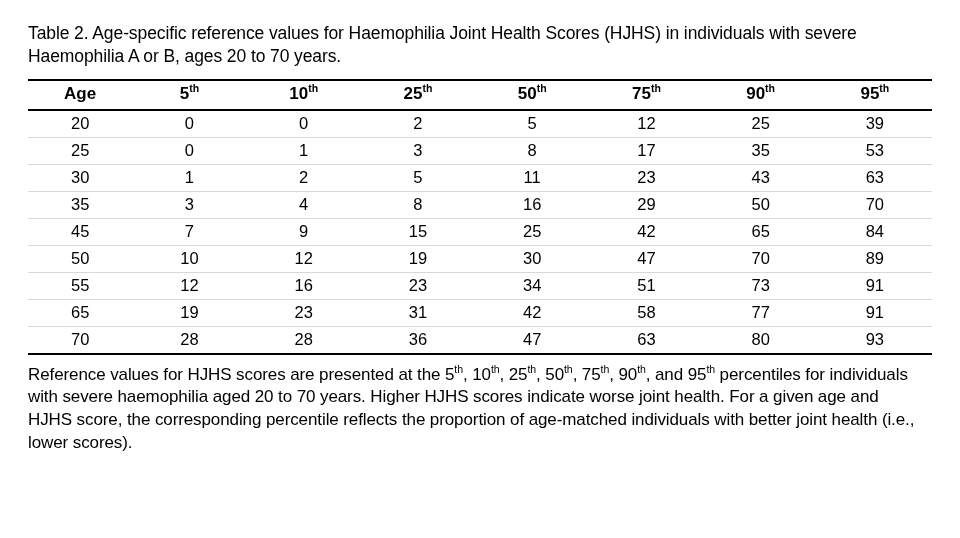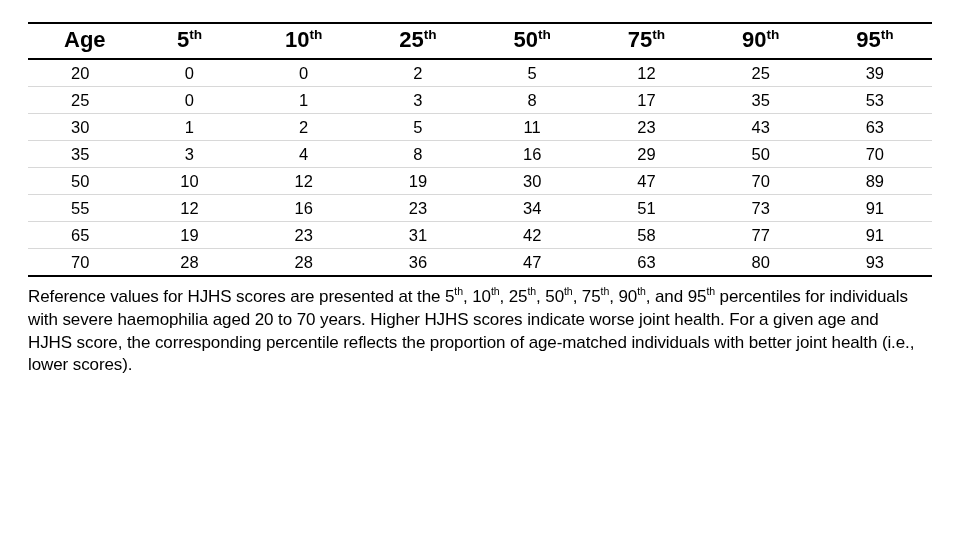--- a/index.html
+++ b/index.html
@@ -31,21 +31,21 @@
     font-weight: normal;
   }
   table.hjhs {
     width: 100%;
     border-collapse: collapse;
     table-layout: fixed;
     font-size: 16.5px;
   }
   table.hjhs thead th {
     font-weight: bold;
-    font-size: 22px;
+    font-size: 17px;
     padding: 3px 0 5px 0;
     border-top: 2.5px solid #000;
     border-bottom: 2px solid #000;
     text-align: center;
     white-space: nowrap;
     margin-top: 30px;
   }
   table.hjhs thead th.age-head {
     text-align: left;
     padding-left: 36px;
@@ -74,20 +74,24 @@
     letter-spacing: -0.1px;
   }
   .col-age { width: 13.2%; }
   .col-p   { width: 14.45%; }
 </style>
 </head>
 <body>
 
 <div class="page">
 
+  <p class="caption">
+    <span class="lead">Table 2.</span>
+    <span>Age-specific reference values for Haemophilia Joint Health Scores (HJHS) in individuals with severe Haemophilia A or B, ages 20 to 70 years.</span>
+  </p>
 
   <table class="hjhs">
     <colgroup>
       <col class="col-age">
       <col class="col-p">
         <col class="col-p">
         <col class="col-p">
       <col class="col-p">
         <col class="col-p">
         <col class="col-p">
@@ -140,20 +144,30 @@
         <td class="age-cell">35</td>
         <td>3</td>
         <td>4</td>
         <td>8</td>
         <td>16</td>
         <td>29</td>
         <td>50</td>
         <td>70</td>
       </tr>
       <tr>
+        <td class="age-cell">45</td>
+        <td>7</td>
+        <td>9</td>
+        <td>15</td>
+        <td>25</td>
+        <td>42</td>
+        <td>65</td>
+        <td>84</td>
+      </tr>
+      <tr>
         <td class="age-cell">50</td>
         <td>10</td>
         <td>12</td>
         <td>19</td>
         <td>30</td>
         <td>47</td>
         <td>70</td>
         <td>89</td>
       </tr>
       <tr>

